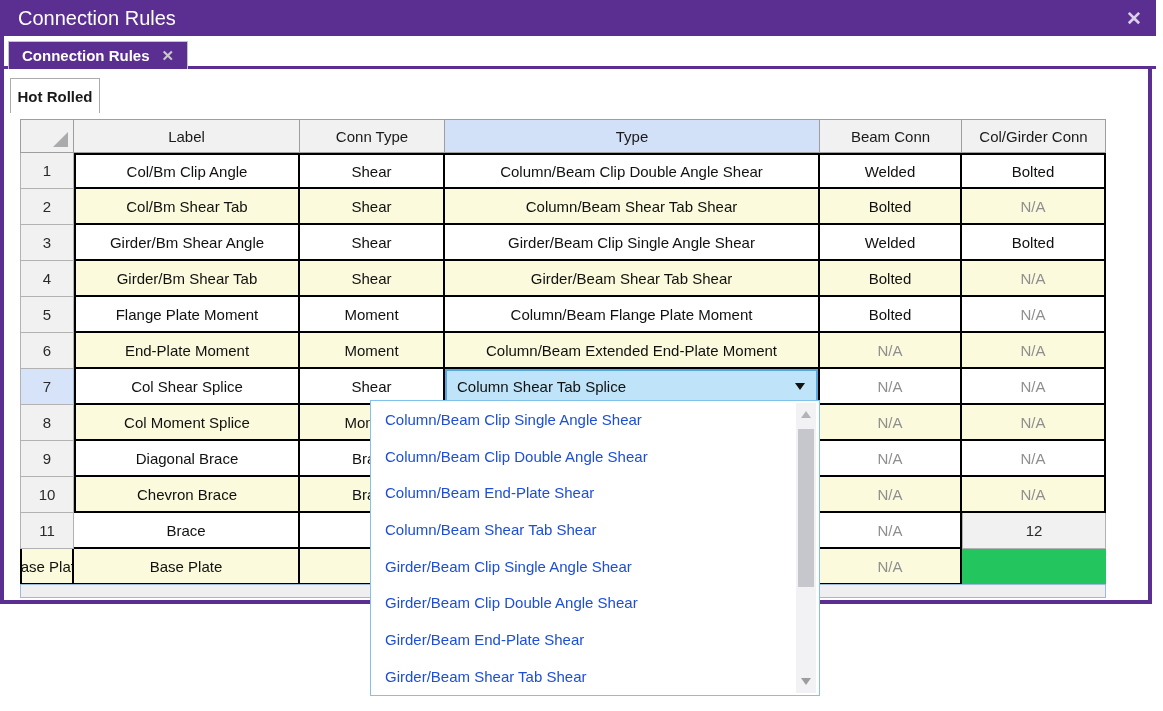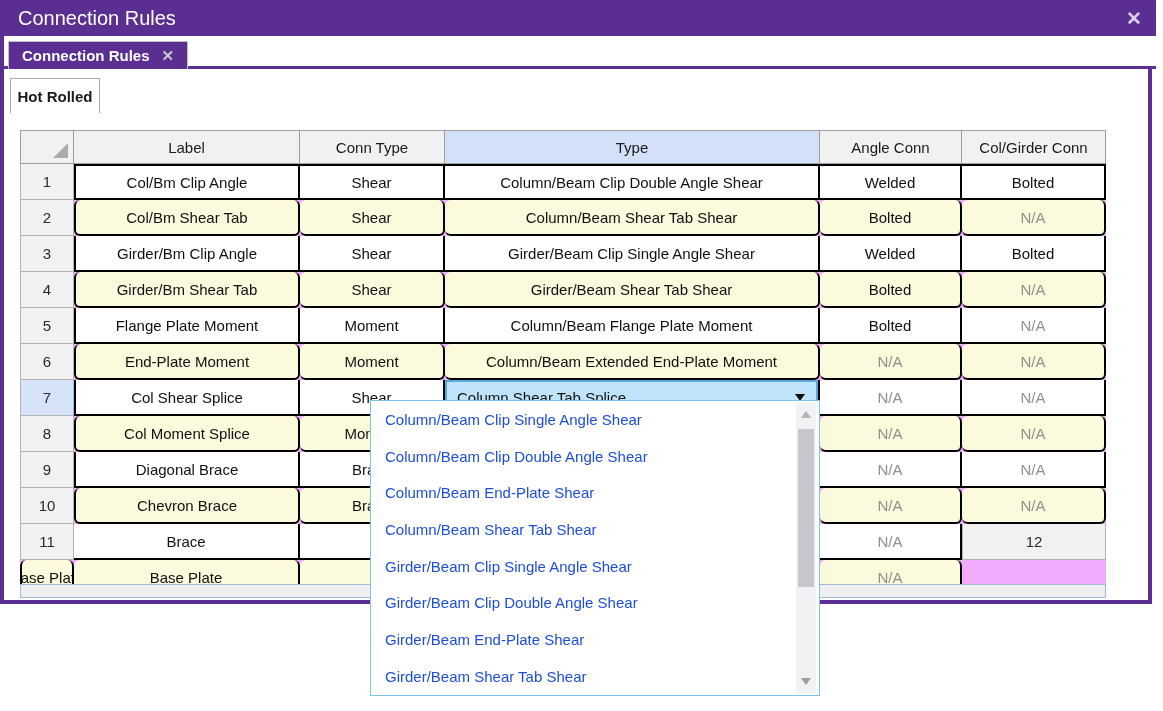--- a/index.html
+++ b/index.html
@@ -22,42 +22,42 @@
     color:#fff; font-weight:bold; font-size:15px; display:flex; align-items:center;
     gap:12px; padding:0 13px; border:1px solid #C3C3C3; border-bottom:none; }
   .doc-tab .x { color:#C9C9CB; font-size:15px; font-weight:bold; line-height:1; }
 
   .hr-tab { position:absolute; left:10px; top:78px; width:90px; height:35px;
     background:#fff; border:1px solid #ABABAB; border-bottom:none;
     font-weight:bold; font-size:15px; color:#1A1A1A;
     display:flex; align-items:center; justify-content:center; z-index:3; }
 
   
-  .grid { position:absolute; left:20px; top:130px; z-index:3;
+  .grid { position:absolute; left:20px; top:119px; z-index:3;
     display:grid; grid-template-columns:54px 226px 145px 375px 142px 144px;
-    grid-template-rows:34px repeat(12, 36px); background:#f0abfc; }
+    grid-template-rows:34px repeat(12, 36px); background:#22c55e; }
   .h { background:#F1F1F1; border-top:1px solid #9E9EA0; border-right:1px solid #9E9EA0;
     border-bottom:1px solid #9E9EA0; display:flex; align-items:center; justify-content:center;
     font-size:15px; color:#1A1A1A; position:relative; }
   .h.first { border-left:1px solid #9E9EA0; }
   .h.sel { background:#D2E1F8; }
   .tri { position:absolute; right:5px; bottom:5px; width:0; height:0;
     border-left:15px solid transparent; border-bottom:15px solid #A9ABAD; }
 
   .rn { background:#F1F1F1; border-left:1px solid #B2B2B2; border-right:1px solid #B2B2B2;
     border-bottom:1px solid #B2B2B2; color:#2A2A2A; font-size:15px;
     display:flex; align-items:center; justify-content:center; }
   .rn.cur { background:#D7E3F8; border-right:1px solid #9DBBD8; }
 
   .c { background:#fff; border-right:2px solid #000; border-bottom:2px solid #000;
     display:flex; align-items:center; justify-content:center; font-size:15px;
     color:#111; overflow:hidden; white-space:nowrap; }
   .c.left { border-left:2px solid #000; }
   .c.top { border-top:2px solid #000; }
-  .c.alt { background:#FBFADC;border-radius:6px; }
+  .c.alt { background:#FBFADC; }
   .c.na { color:#8F8F8F; }
   .c.editcell { padding:0;text-align:center; }
 
   .combo { width:100%; height:100%; background:#BFE3F8; border:2px solid #58A8DE;
     display:flex; align-items:center; padding:0 10px; font-size:15px; color:#111;
     position:relative; cursor:default; }
   .combo .arr { position:absolute; right:11px; top:50%; margin-top:-3px; width:0; height:0;
     border-left:5px solid transparent; border-right:5px solid transparent;
     border-top:7px solid #111; }
 
@@ -100,36 +100,36 @@
   <span>Hot Rolled</span>
 </div>
 
 <div class="grid" id="grid">
     <div class="h first">
       <div class="tri" style="position: absolute;"></div>
     </div>
     <div class="h">Label</div>
     <div class="h">Conn Type</div>
     <div class="h sel">Type</div>
-    <div class="h">Angle Conn</div>
+    <div class="h">Beam Conn</div>
     <div class="h">Col/Girder Conn</div>
     <div class="rn">1</div>
     <div class="c left top">Col/Bm Clip Angle</div>
     <div class="c top">Shear</div>
     <div class="c top">Column/Beam Clip Double Angle Shear</div>
     <div class="c top">Welded</div>
     <div class="c top">Bolted</div>
     <div class="rn">2</div>
     <div class="c left alt">Col/Bm Shear Tab</div>
     <div class="c alt">Shear</div>
     <div class="c alt">Column/Beam Shear Tab Shear</div>
     <div class="c alt">Bolted</div>
     <div class="c alt na">N/A</div>
     <div class="rn">3</div>
-    <div class="c left">Girder/Bm Clip Angle</div>
+    <div class="c left">Girder/Bm Shear Angle</div>
     <div class="c">Shear</div>
     <div class="c">Girder/Beam Clip Single Angle Shear</div>
     <div class="c">Welded</div>
     <div class="c">Bolted</div>
     <div class="rn">4</div>
     <div class="c left alt">Girder/Bm Shear Tab</div>
     <div class="c alt">Shear</div>
     <div class="c alt">Girder/Beam Shear Tab Shear</div>
     <div class="c alt">Bolted</div>
     <div class="c alt na">N/A</div>

